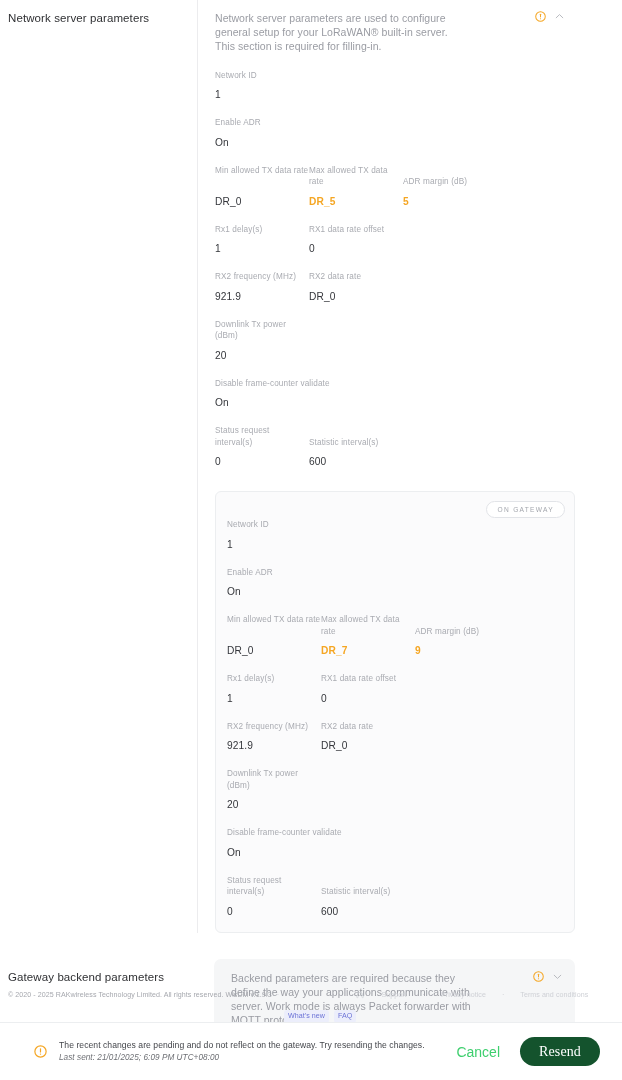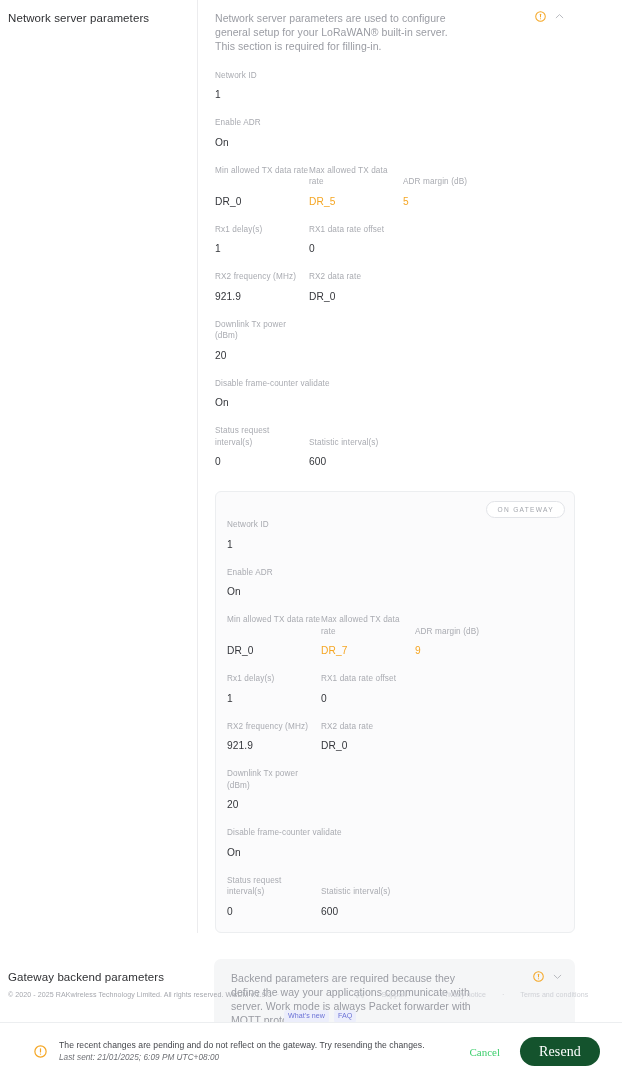--- a/index.html
+++ b/index.html
@@ -92,21 +92,21 @@
     letter-spacing: .12px;
     min-height: 11.5px;
   }
   .fvalue {
     font-size: 10.2px;
     color: #34363b;
     line-height: 13px;
     margin-top: 7px;
     letter-spacing: .1px;
   }
-  .fvalue.orange { color: #f5a623; }
+  .fvalue.orange { color: #f5a623; font-weight: bold; }
   .flabel.two { min-height: 23px; }
 
   
   .gw-card {
     margin-top: 23px;
     margin-right: 39px;
     border: 1px solid #eceef0;
     border-radius: 6px;
     background: #fbfbfc;
     padding: 11px 12px 14px 11px;
@@ -209,28 +209,28 @@
   }
   .ab-line2 {
     font-size: 8.2px;
     color: #6e7075;
     font-style: italic;
     line-height: 12px;
     margin-top: 1px;
     letter-spacing: .05px;
   }
   .btn-cancel {
-    font-size: 11px;
+    font-size: 14px;
     color: #3ecf6e;
     background: none;
     border: none;
     cursor: pointer;
     padding: 6px 10px;
     margin-right: 10px;
-    font-family: Liberation Serif, serif;
+    font-family: Liberation Sans, sans-serif;
   }
   .btn-resend {
     font-size: 14px;
     color: #ffffff;
     background: #14532d;
     border: none;
     border-radius: 16px;
     width: 80px;
     height: 29px;
     cursor: pointer;

